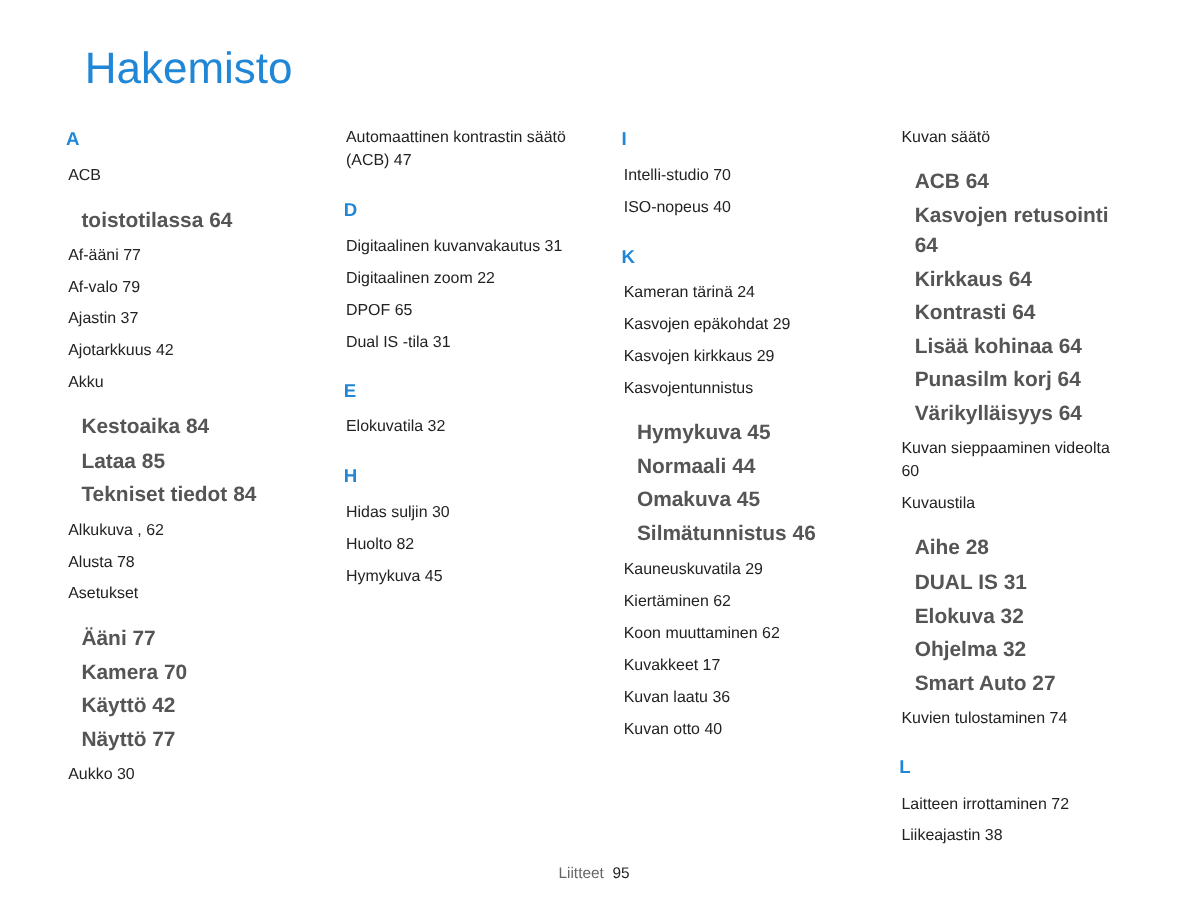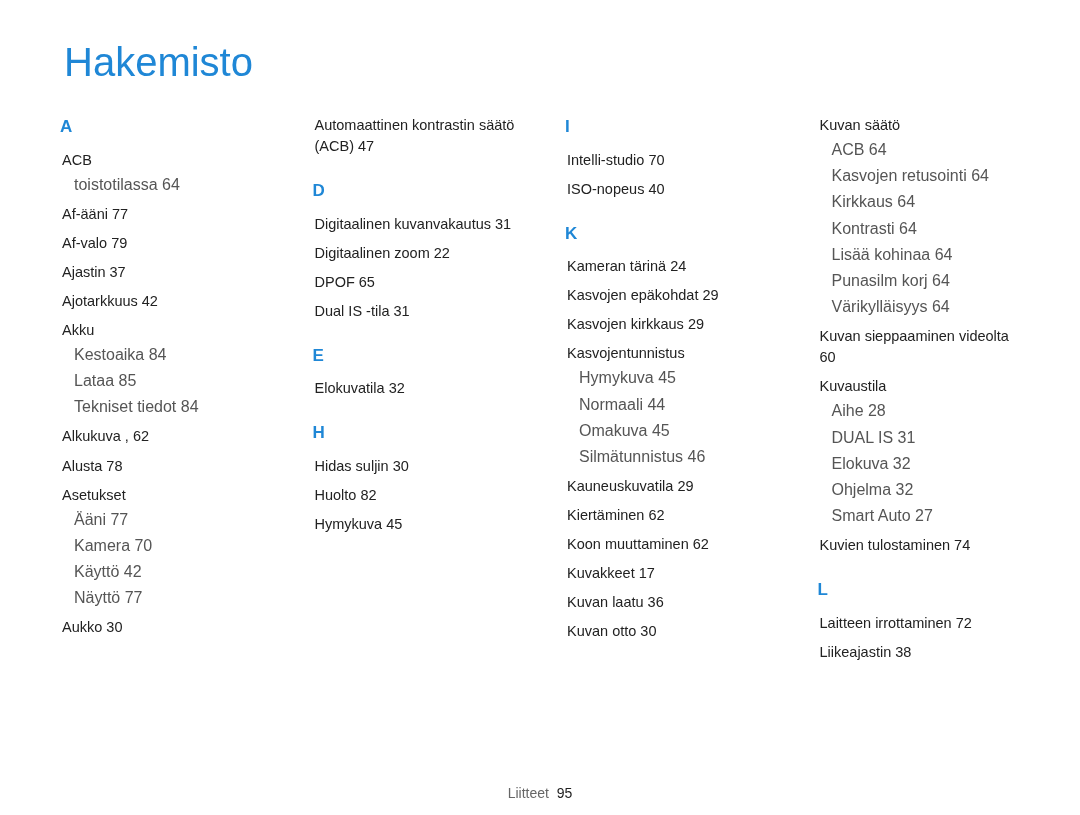--- a/index.html
+++ b/index.html
@@ -15,21 +15,21 @@
   .page {
     padding: 40px 60px 0 60px;
     box-sizing: border-box;
     height: 100%;
     position: relative;
   }
   h1.title {
     color: #1f87d6;
     font-weight: 400;
     font-size: 40px;
-    margin: 0 0 30px 4px;
+    margin: 0 0 30px 17px;
   }
   .columns {
     display: flex;
     gap: 50px;
   }
   .col {
     flex: 1;
     font-size: 14.5px;
     line-height: 1.45;
   }
@@ -44,23 +44,24 @@
     margin-top: 0;
   }
   .entry {
     margin-bottom: 8px;
   }
   .entry-wrap {
     padding-left: 2px;
   }
   .sub {
     padding-left: 14px;
-    font-size: 16px;
+    font-size: 19px;
     color: #555;
-    margin-top: 2px;
+    margin-top: 16px;
+    font-weight: bold;
   }
   .sub-item { margin-bottom: 3px; }
   .footer {
     position: absolute;
     bottom: 14px;
     left: 0; right: 0;
     text-align: center;
     font-size: 14px;
     color: #666;
   }
@@ -188,21 +189,21 @@
         <div class="entry">
           <div class="entry-wrap">Koon muuttaminen  62</div>
         </div>
         <div class="entry">
           <div class="entry-wrap">Kuvakkeet  17</div>
         </div>
         <div class="entry">
           <div class="entry-wrap">Kuvan laatu  36</div>
         </div>
         <div class="entry">
-          <div class="entry-wrap">Kuvan otto  30</div>
+          <div class="entry-wrap">Kuvan otto  40</div>
         </div>
       </div>
     <div class="col">
         <div class="entry" style="margin-top: 0px;">
           <div class="entry-wrap">Kuvan säätö</div>
           <div class="sub">
             <div class="sub-item">ACB  64</div>
             <div class="sub-item">Kasvojen retusointi  64</div>
             <div class="sub-item">Kirkkaus  64</div>
             <div class="sub-item">Kontrasti  64</div>

